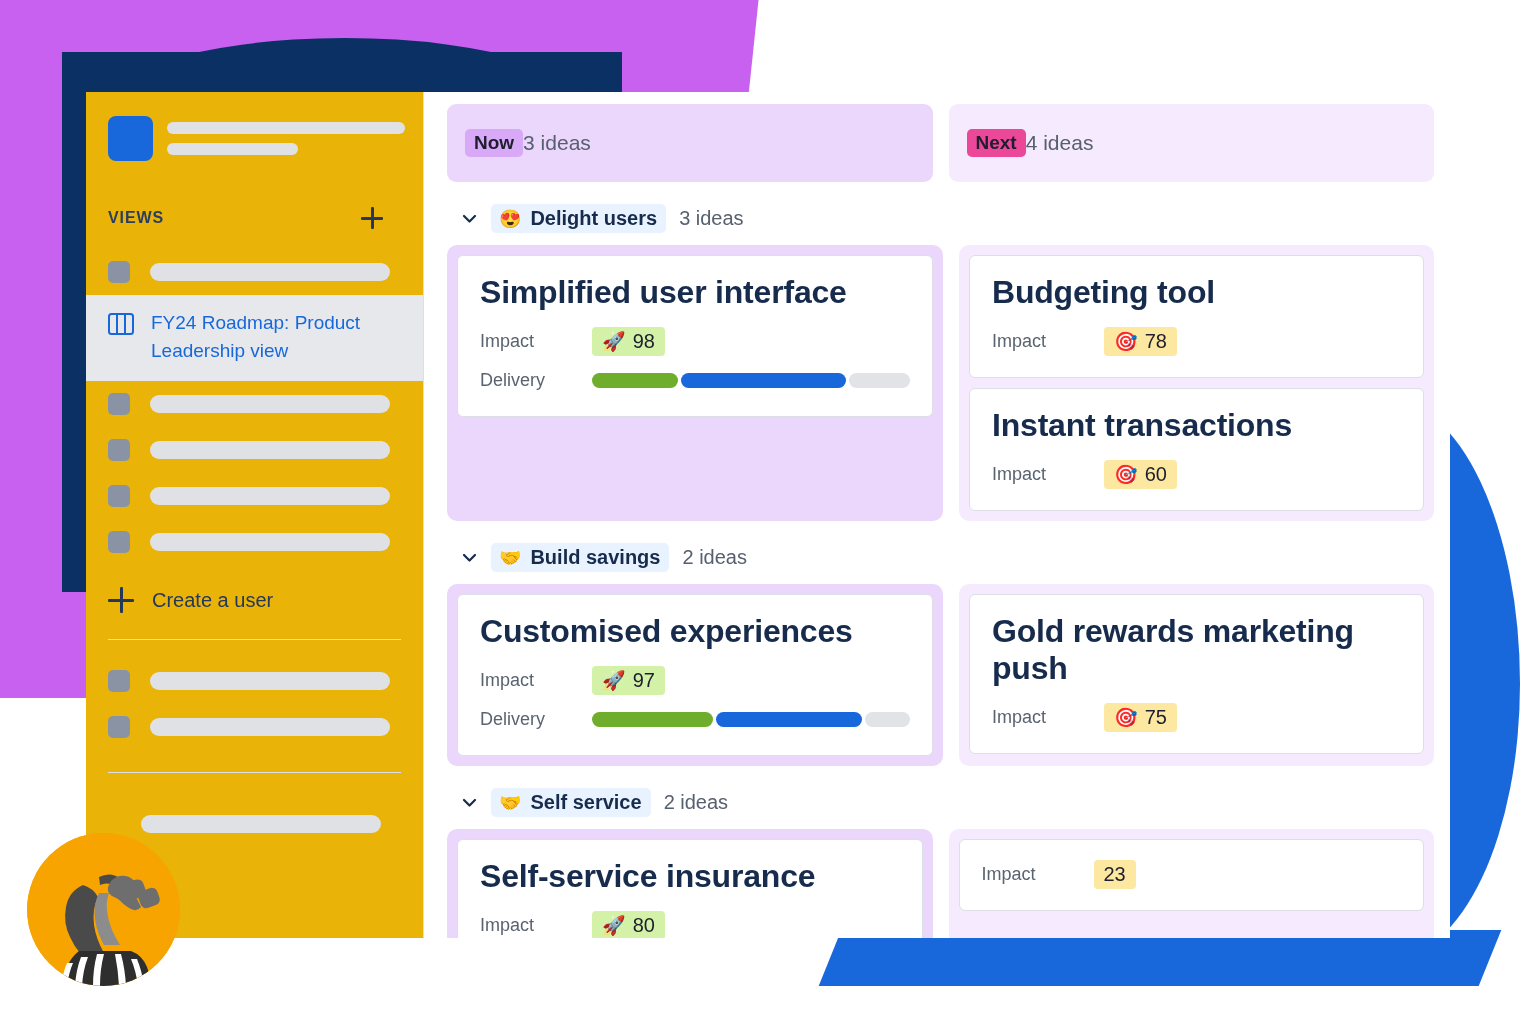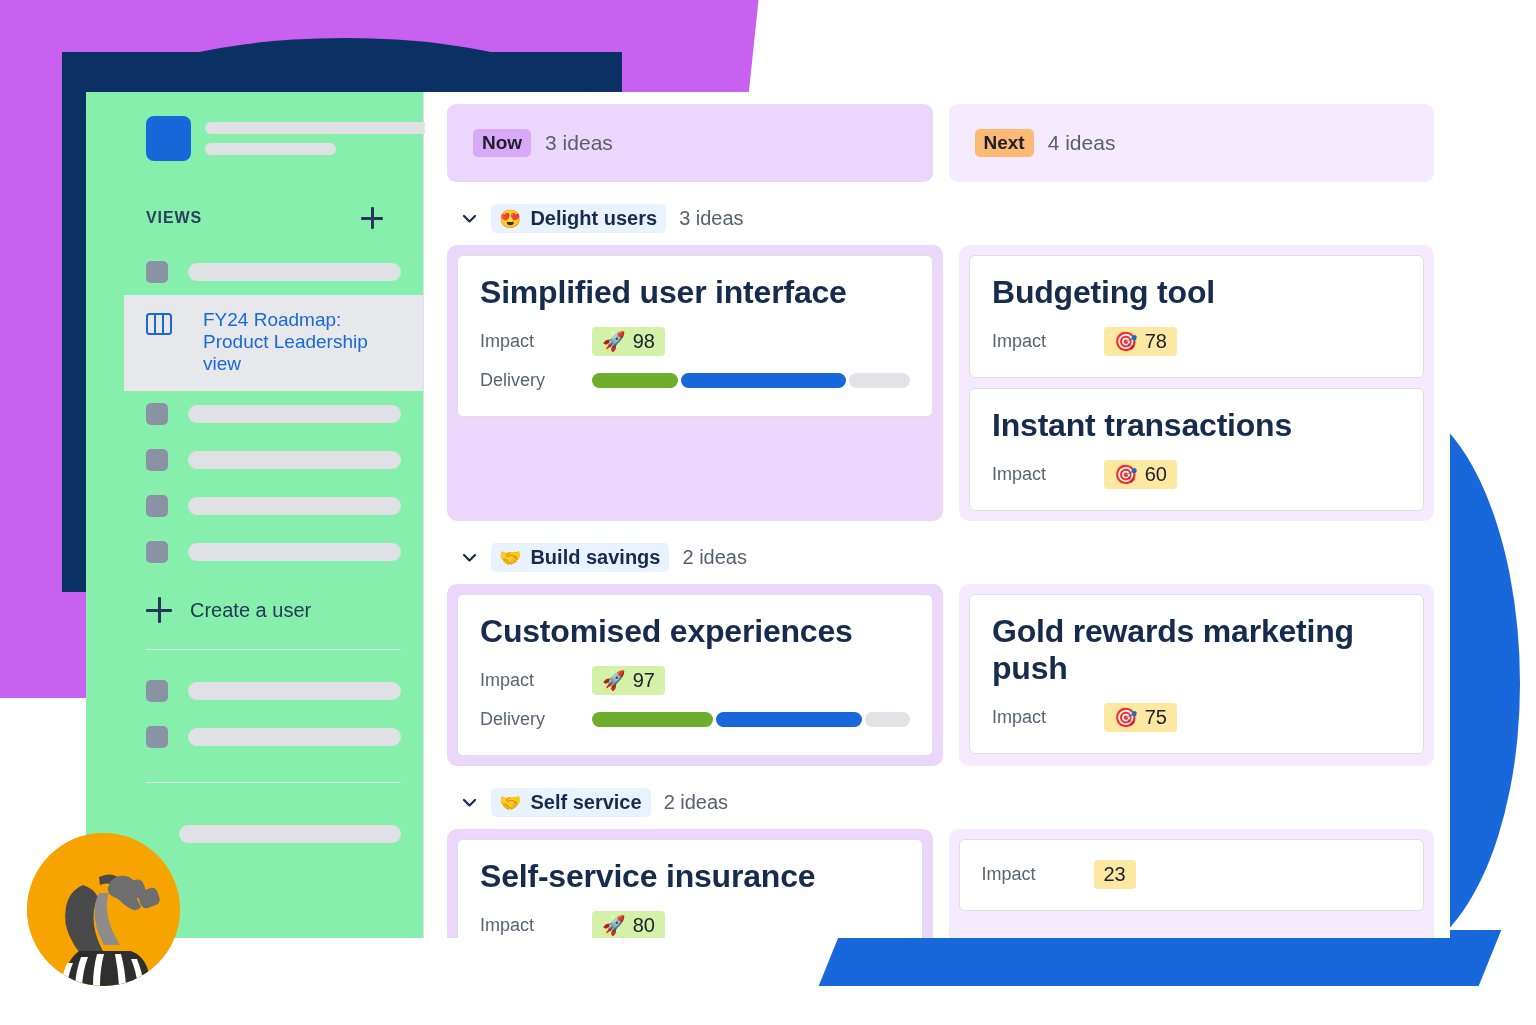--- a/index.html
+++ b/index.html
@@ -86,24 +86,23 @@
     box-shadow: 0 0 0 0 rgba(0,0,0,0);
   }
 
   
   #sidebar {
     position: absolute;
     left: 0;
     top: 0;
     width: 338px;
     height: 100%;
-    background: #86efac;
+    background: #eab308;
     border-right: 1px solid #DCDFE4;
     box-sizing: border-box;
-    padding-left: 38px;
   }
 
   .brand-row {
     display: flex;
     align-items: center;
     gap: 14px;
     padding: 24px 0 0 22px;
   }
   .brand-logo {
     width: 45px;
@@ -160,24 +159,23 @@
   .nav-active {
     display: flex;
     align-items: flex-start;
     gap: 17px;
     padding: 14px 22px 16px 22px;
     background: #E6E8EB;
   }
   .board-icon { width: 26px; height: 22px; margin-top: 4px; flex: none; }
   .nav-active-label {
     font-size: 19px;
-    line-height: 22px;
+    line-height: 28px;
     color: #1868DB;
     font-weight: 400;
-    margin-left: 14px;
   }
 
   .create-view {
     display: flex;
     align-items: center;
     gap: 18px;
     padding: 22px 22px 22px 22px;
   }
   .create-view .plus-icon { width: 26px; height: 26px; }
   .create-view .plus-icon::before { top: 11.5px; width: 26px; height: 3px; }
@@ -203,35 +201,35 @@
     overflow: hidden;
   }
 
   .col-headers { display: flex; gap: 16px; }
   .col-header {
     flex: 1;
     height: 78px;
     border-radius: 9px;
     display: flex;
     align-items: center;
-    padding-left: 26px;
+    padding-left: 18px;
     box-sizing: border-box;
-    gap: 14px;
+    gap: 0;
   }
   .col-header.now  { background: #EBD7FC; }
   .col-header.next { background: #F6EBFE; }
   .col-chip {
     font-size: 19px;
     font-weight: 700;
     color: #1E1E2E;
     border-radius: 5px;
     padding: 3px 9px;
   }
   .col-chip.now  { background: #D8A9F7; }
-  .col-chip.next { background: #fdba74; }
+  .col-chip.next { background: #ec4899; }
   .col-count { font-size: 21px; color: #57606E; }
 
   .group {
     display: flex;
     align-items: center;
     gap: 13px;
     padding: 22px 0 12px 14px;
   }
   .chevron {
     width: 17px; height: 17px; flex: none;

